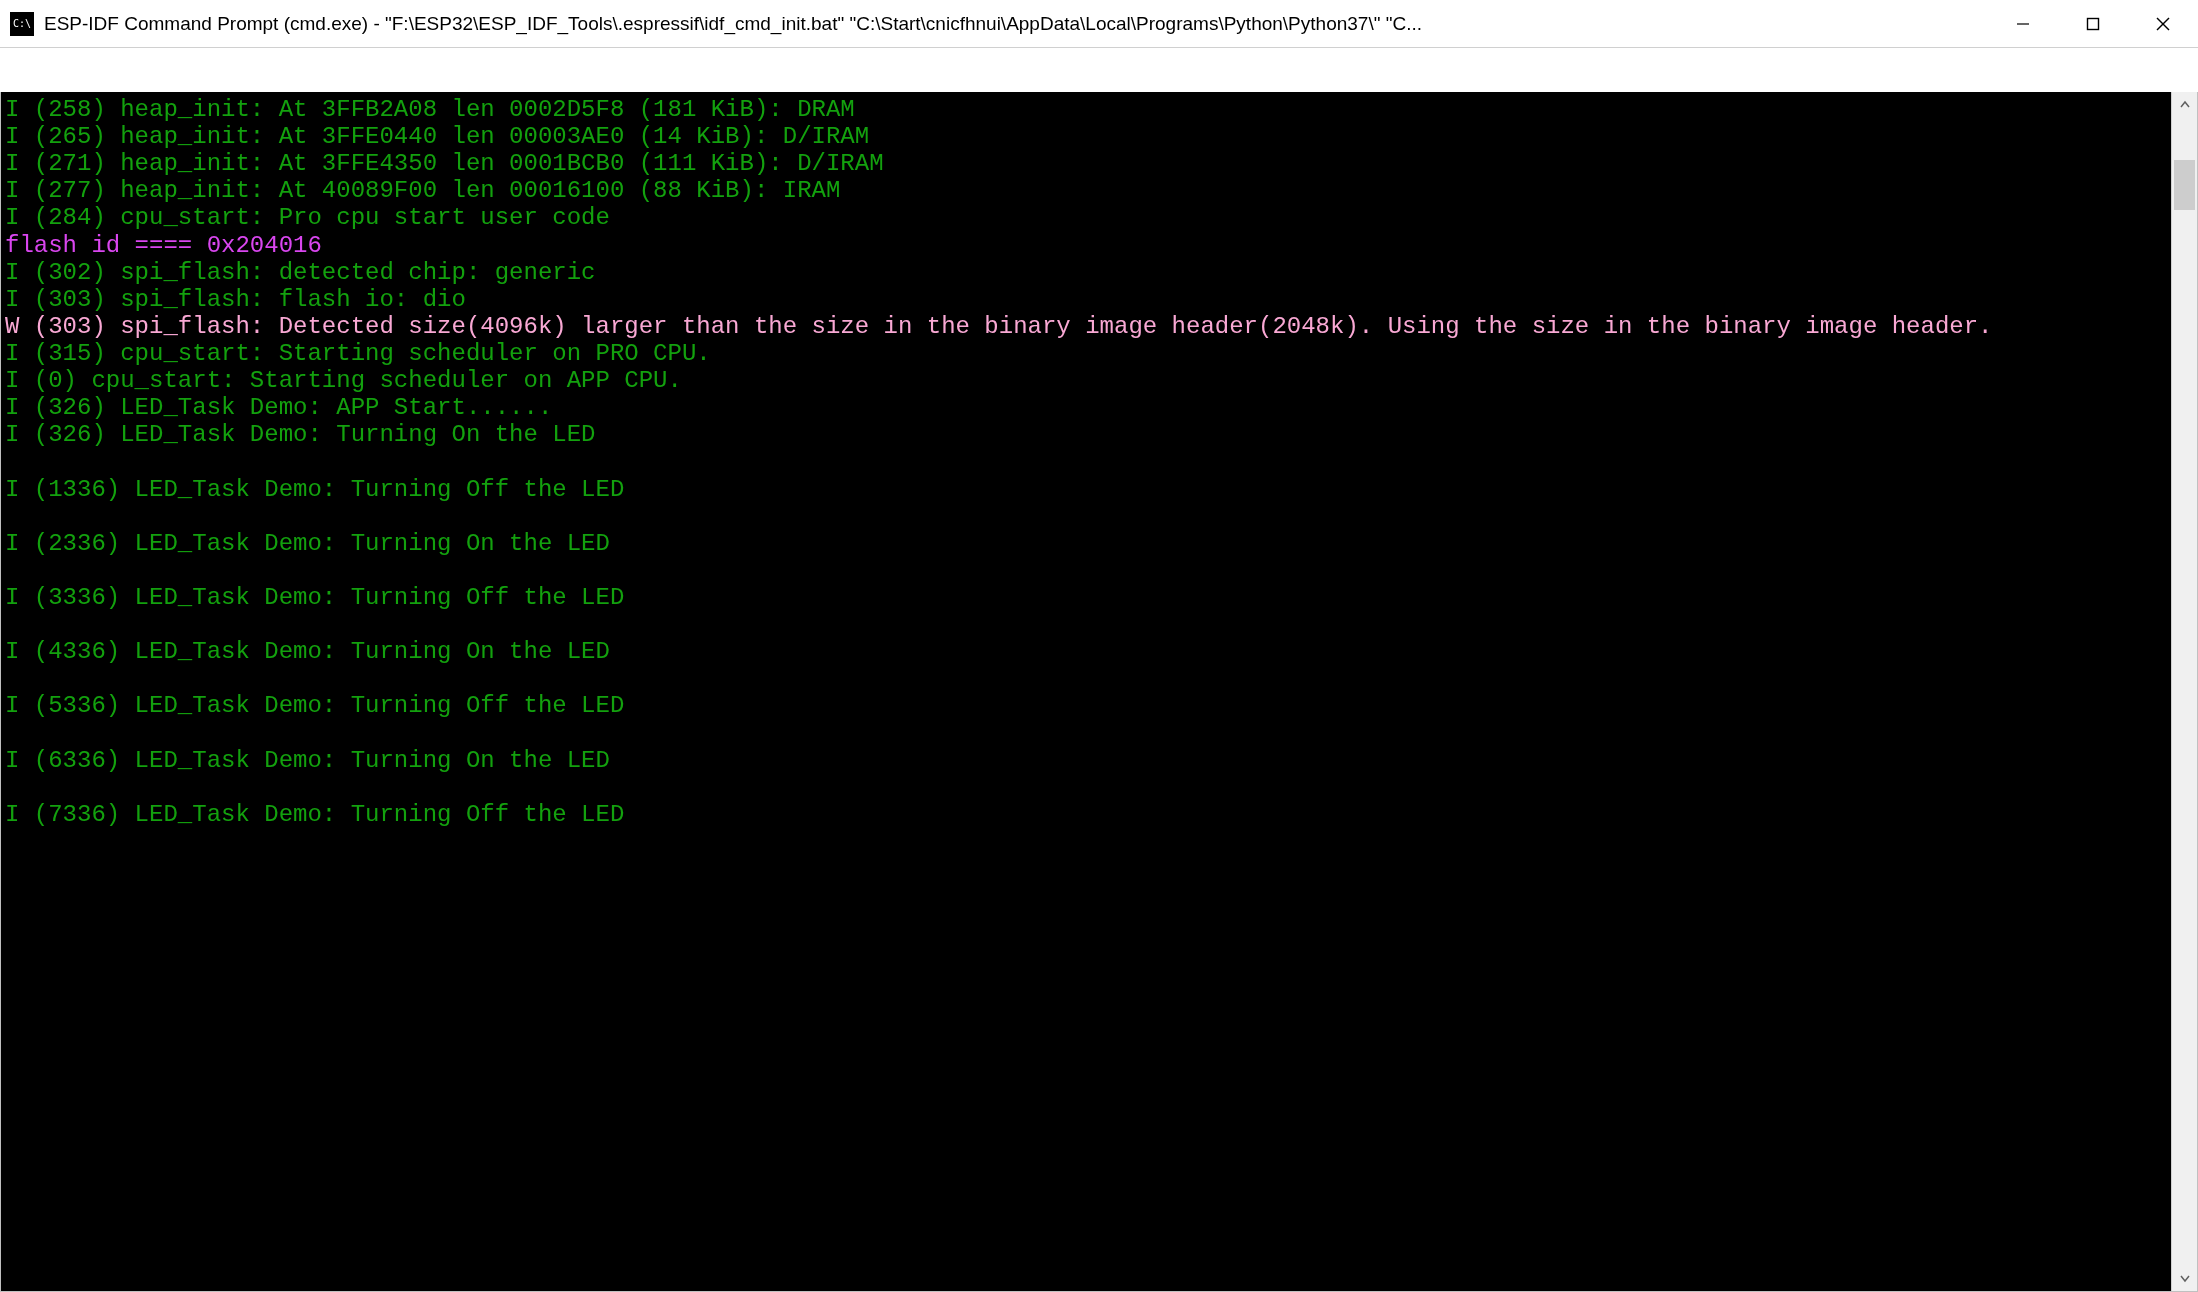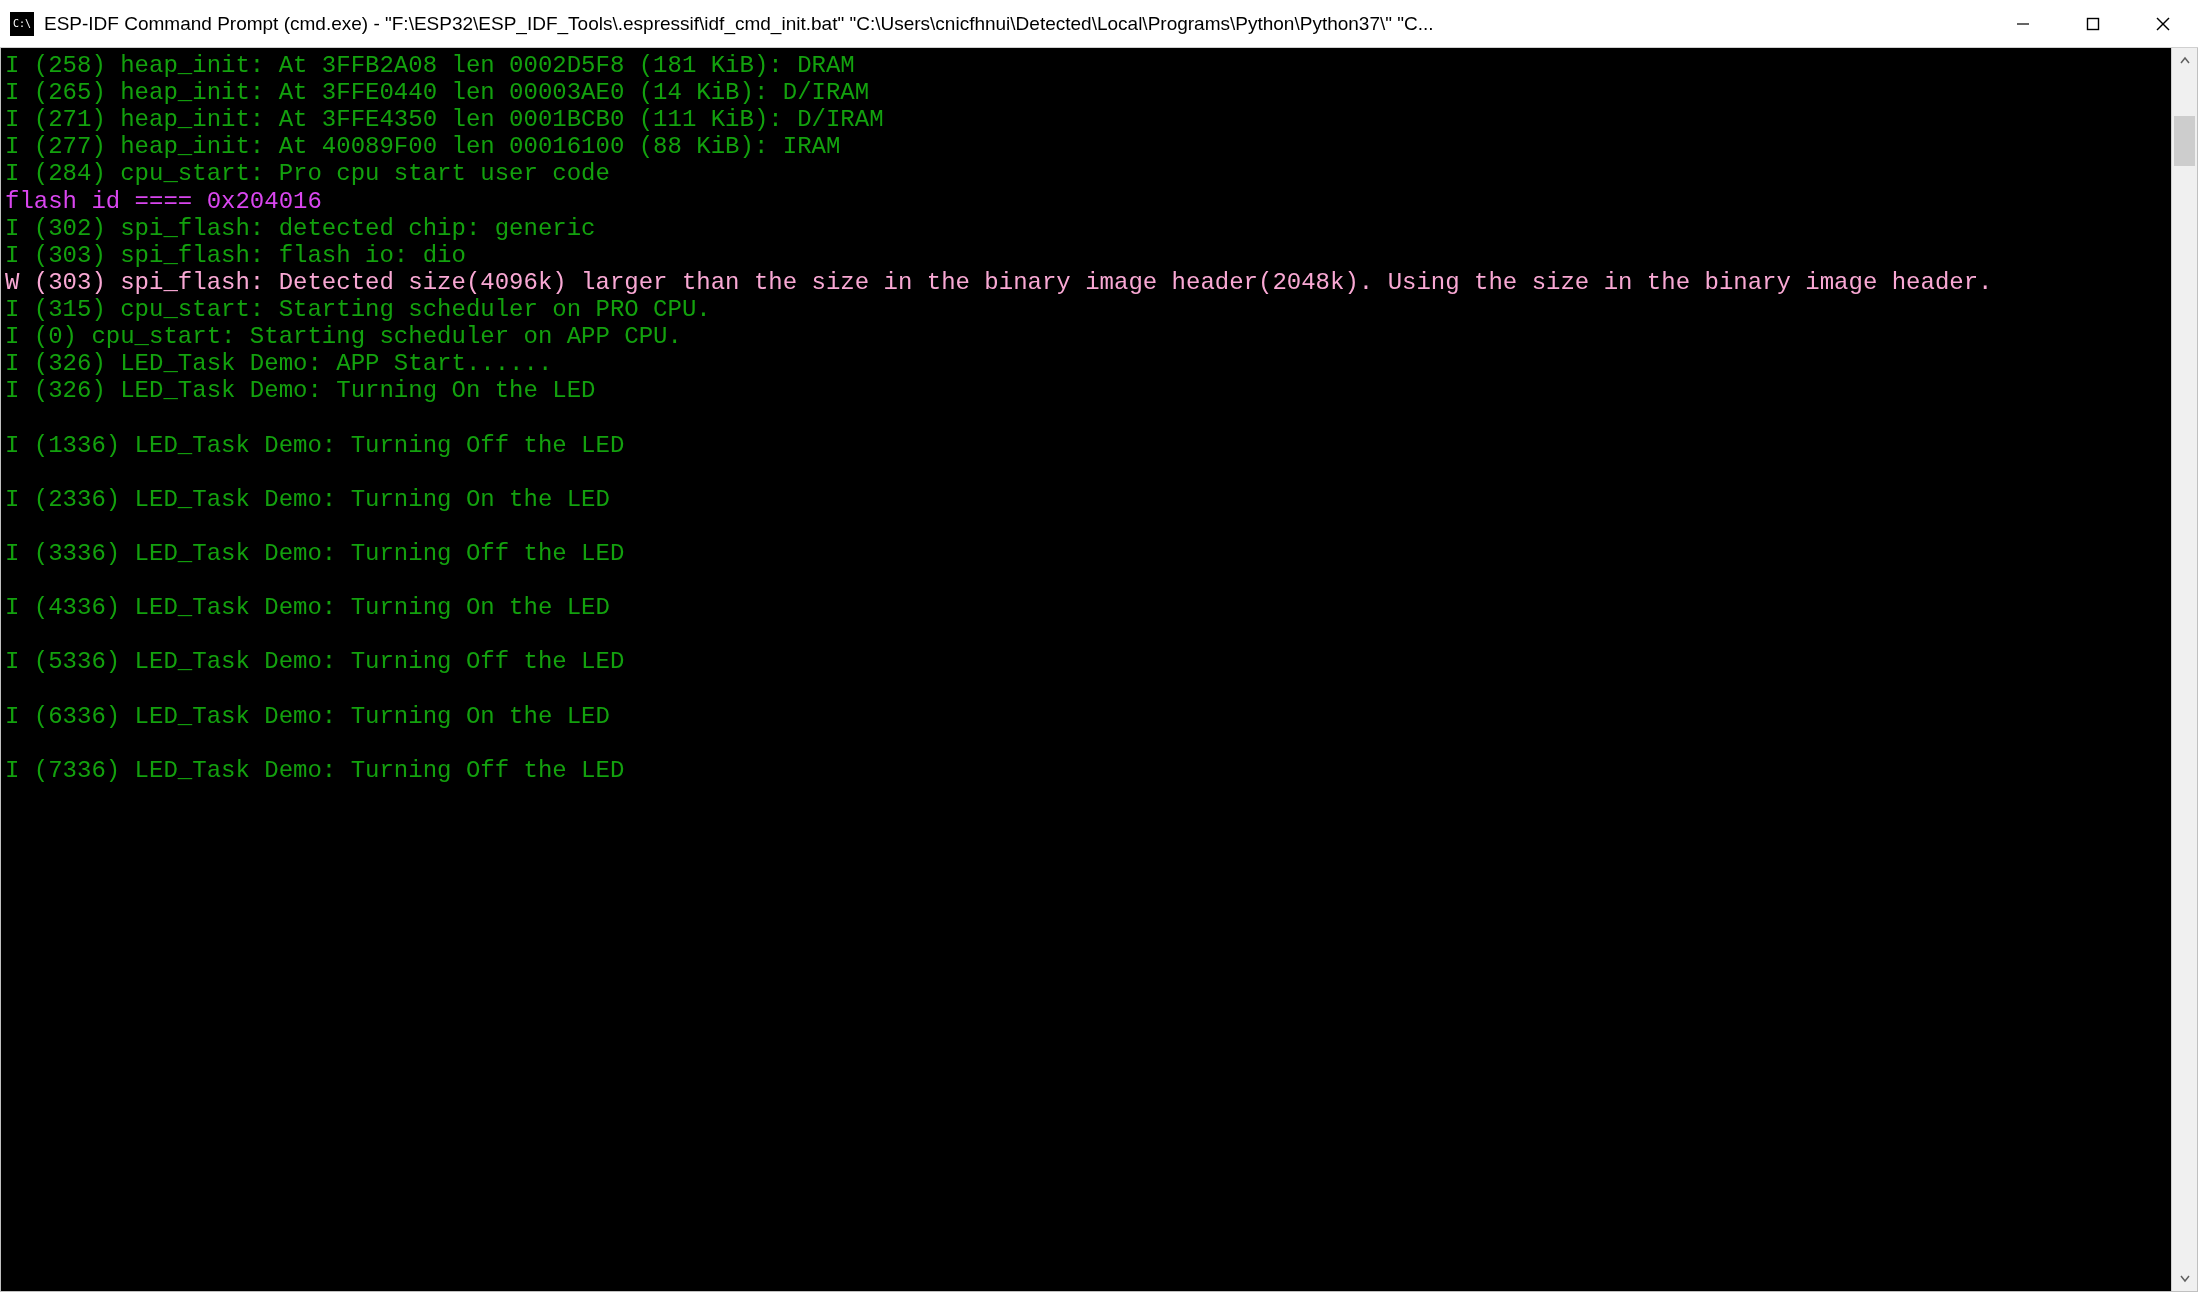--- a/index.html
+++ b/index.html
@@ -60,20 +60,21 @@
     .titlebar-btn svg {
       width: 16px;
       height: 16px;
     }
     .client-wrap {
       flex: 1;
       display: flex;
       overflow: hidden;
       border: 1px solid #c0c0c0;
       border-top: none;
+      margin-top: 44px;
     }
     .terminal {
       flex: 1;
       background: #000000;
       font-family: Consolas, "Courier New", monospace;
       font-size: 24px;
       line-height: 1.13;
       padding: 4px 0 0 4px;
       white-space: pre-wrap;
       word-break: break-all;
@@ -113,21 +114,21 @@
       top: 42px;
       height: 50px;
       background: #cdcdcd;
     }
   </style>
 </head>
 <body>
 
 <div class="titlebar">
   <div class="titlebar-icon">C:\</div>
-  <div class="titlebar-text">ESP-IDF Command Prompt (cmd.exe) - "F:\ESP32\ESP_IDF_Tools\.espressif\idf_cmd_init.bat"  "C:\Users\cnicfhnui\Detected\Local\Programs\Python\Python37\" "C...</div>
+  <div class="titlebar-text">ESP-IDF Command Prompt (cmd.exe) - "F:\ESP32\ESP_IDF_Tools\.espressif\idf_cmd_init.bat"  "C:\Start\cnicfhnui\AppData\Local\Programs\Python\Python37\" "C...</div>
   <div class="titlebar-controls">
     <div class="titlebar-btn">
       <svg viewBox="0 0 16 16">
           <line x1="2" y1="8" x2="14" y2="8" stroke="#000" stroke-width="1.2"></line>
         </svg>
     </div>
     <div class="titlebar-btn">
       <svg viewBox="0 0 16 16">
           <rect x="2.5" y="2.5" width="11" height="11" fill="none" stroke="#000" stroke-width="1.4"></rect>
         </svg>

